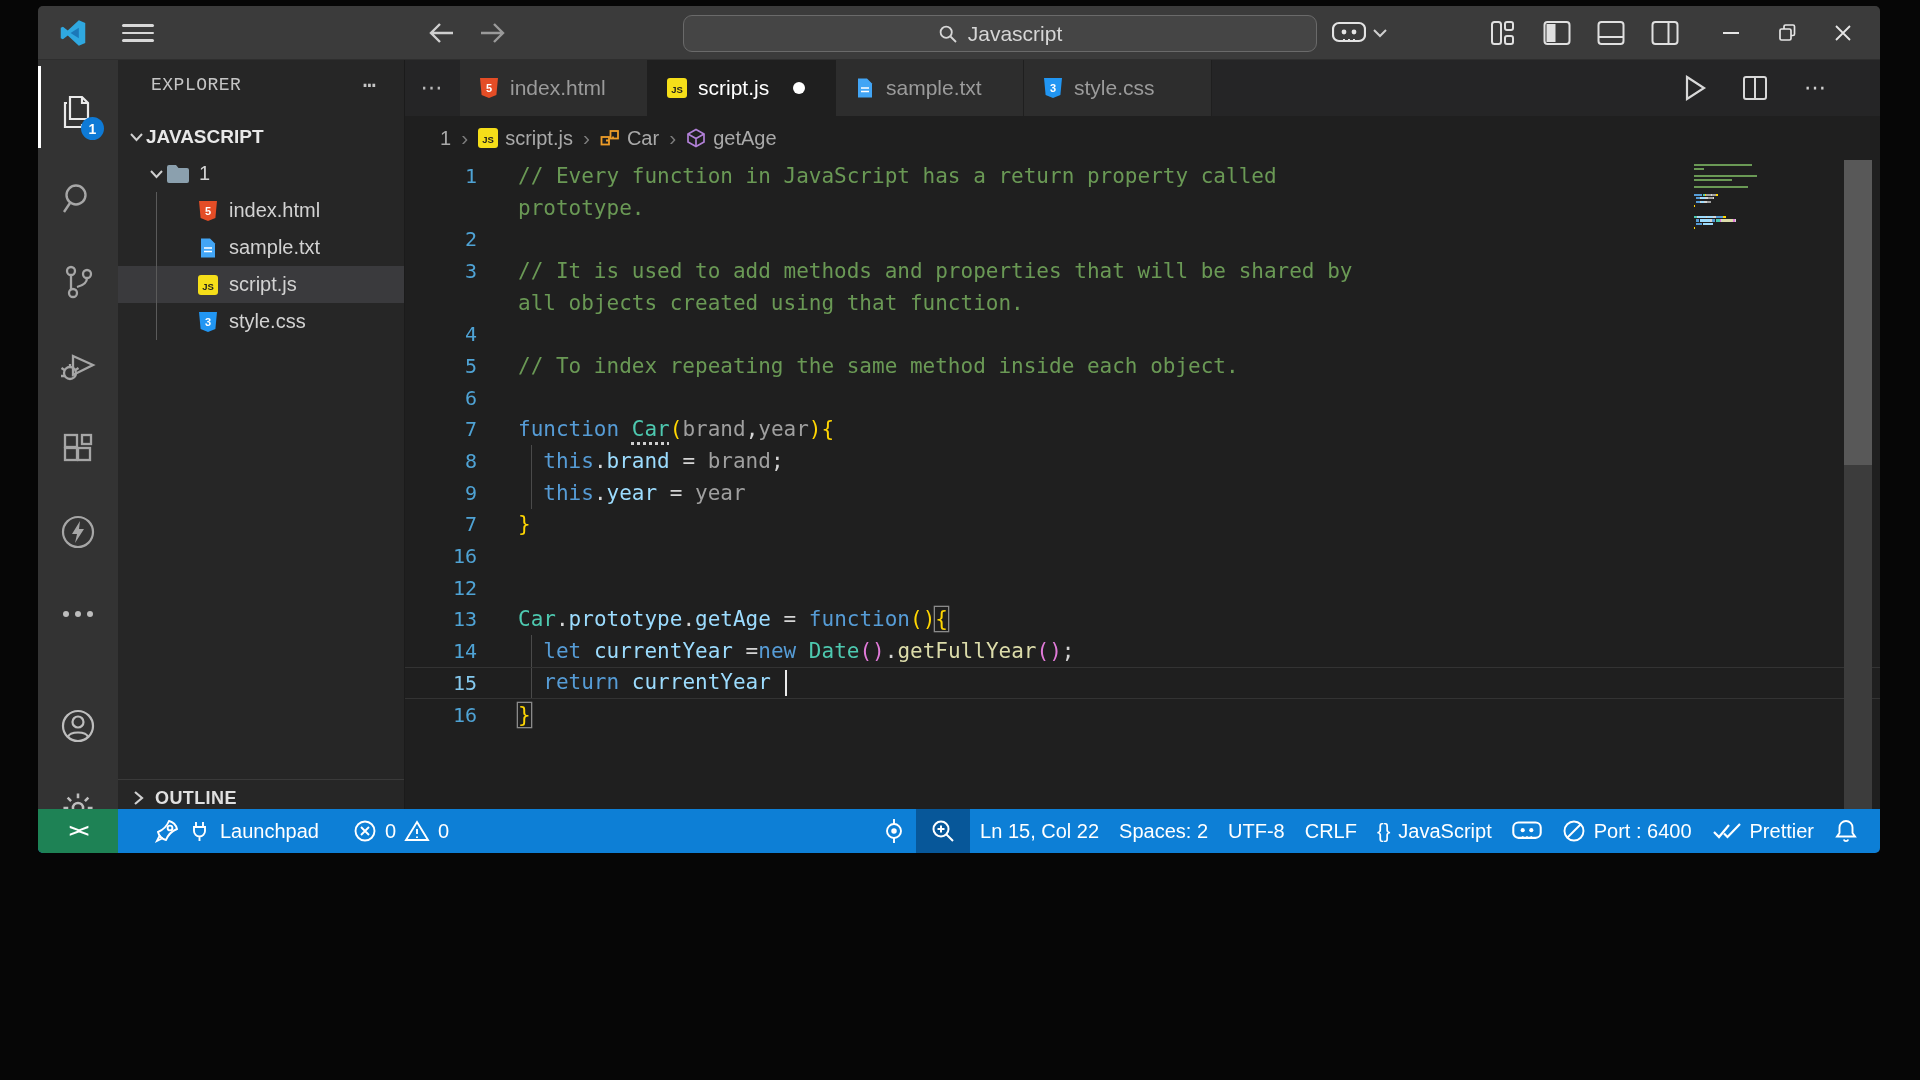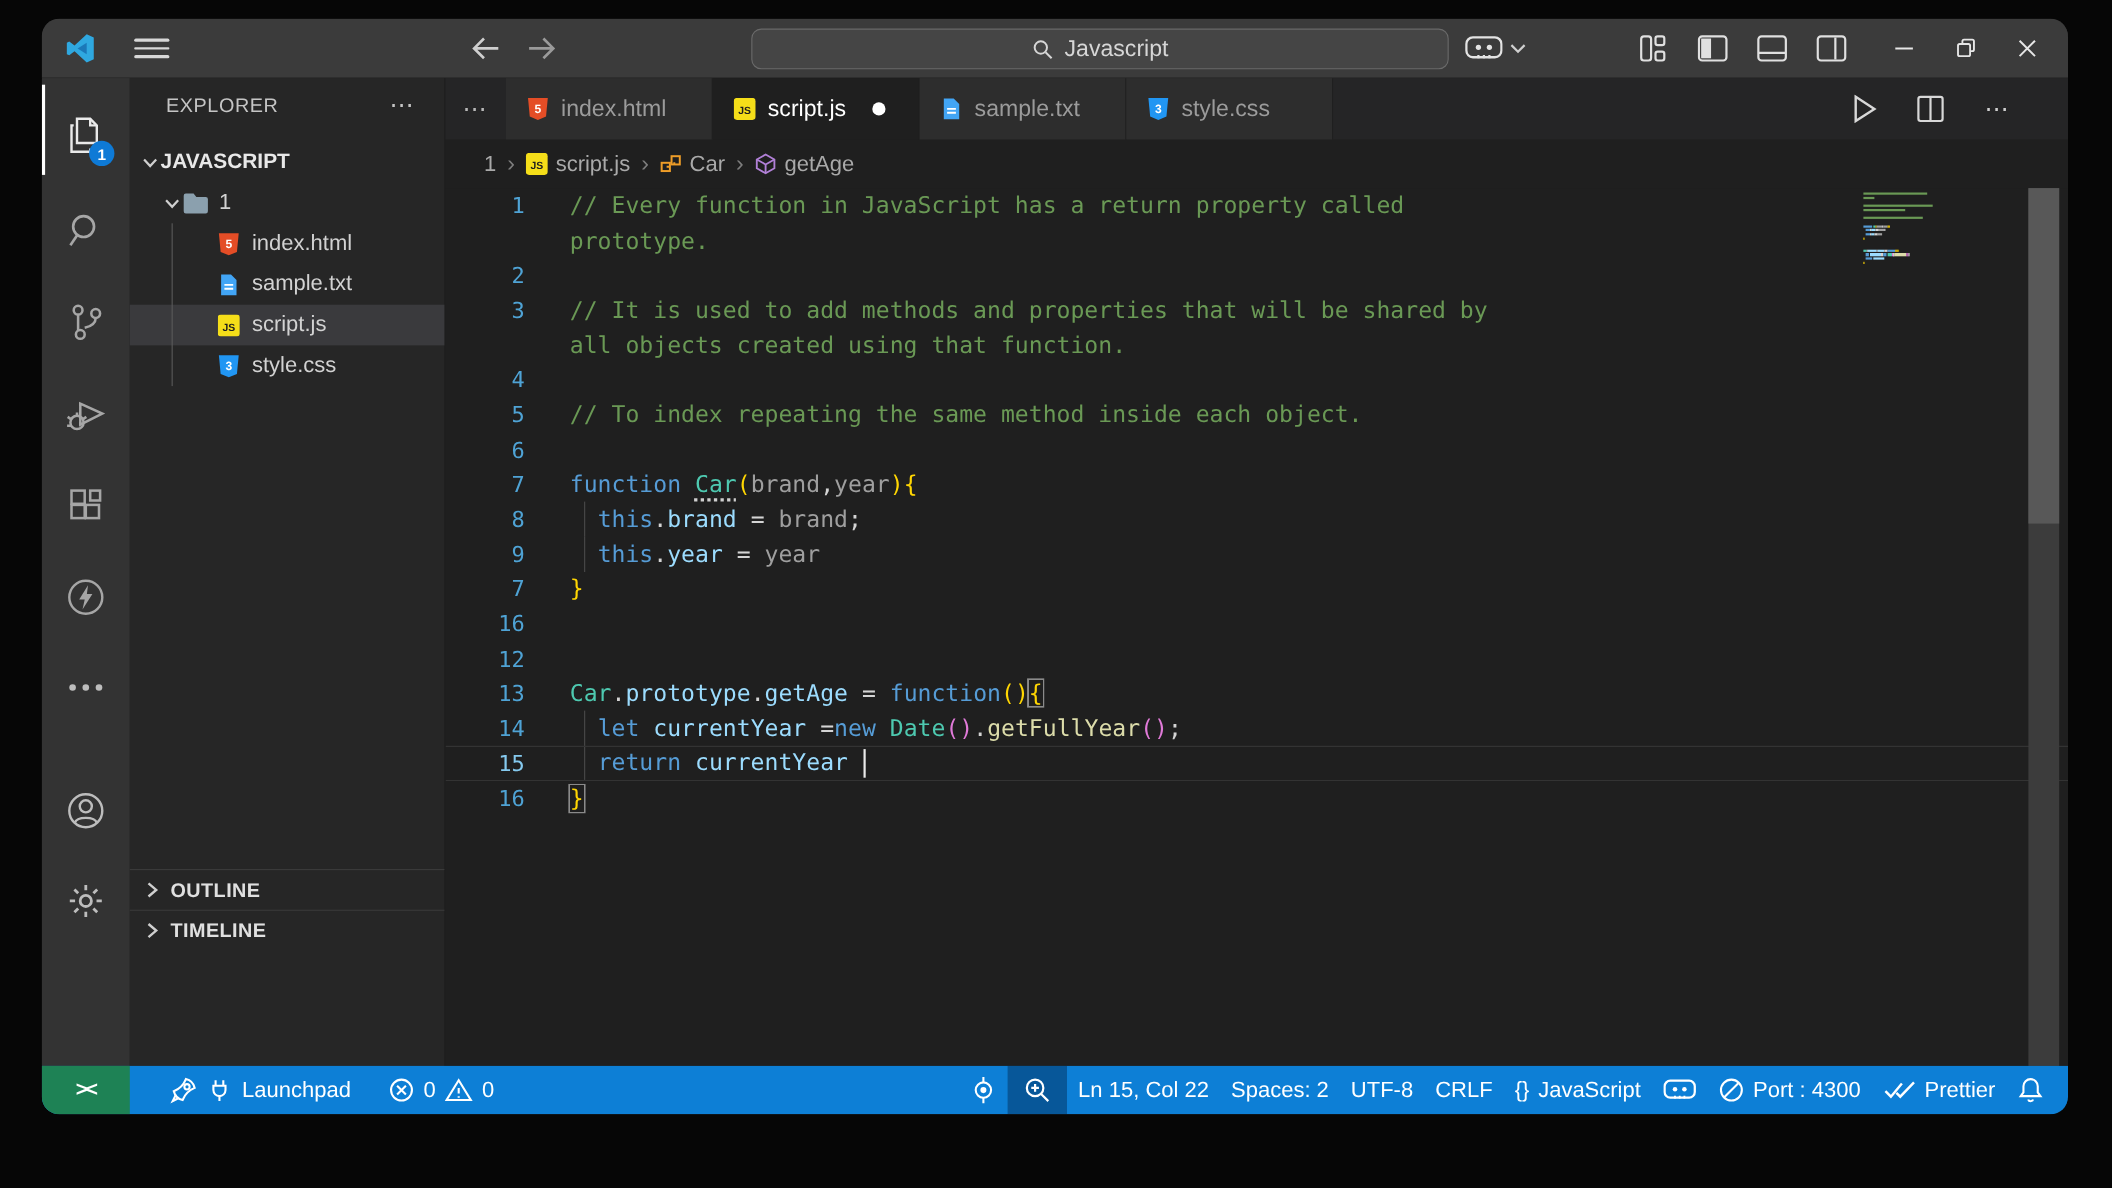--- a/index.html
+++ b/index.html
@@ -1,20 +1,20 @@
 <!DOCTYPE html>
 <html><head>
 <meta charset="utf-8">
 <style>
   * { margin:0; padding:0; box-sizing:border-box; }
   html,body { width:1920px; height:1080px; background:#060606; overflow:hidden;
               font-family:"Liberation Sans", sans-serif; }
   .frame { position:absolute; inset:0; background:#060606; }
-  .window { position:absolute; left:38px; top:6px; width:1842px; height:996px;
-            background:#1f1f1f; border-radius:16px; overflow:hidden;margin-top:11px; }
+  .window { position:absolute; left:38px; top:6px; width:1842px; height:847px;
+            background:#1f1f1f; border-radius:5px; overflow:hidden; }
 
   
   .titlebar { position:absolute; left:0; top:0; right:0; height:54px; background:#3b3b3b;
               border-bottom:1px solid #2e2e2e; }
   .tb-logo { position:absolute; left:20px; top:13px; width:30px; height:28px; }
   .tb-menu { position:absolute; left:84px; top:15px; width:32px; height:24px; display:flex;
              flex-direction:column; justify-content:space-between; padding:3px 0; cursor:pointer; }
   .tb-menu span { display:block; height:2.6px; background:#d8d8d8; border-radius:2px; }
   .tb-nav { position:absolute; left:388px; top:12px; display:flex; gap:22px; align-items:center; }
   .tb-nav .navbtn { width:30px; height:30px; display:flex; align-items:center; justify-content:center; }
@@ -34,21 +34,21 @@
   .activitybar { width:80px; background:#333333; position:relative; flex:none; }
   .ab-item { position:absolute; left:0; width:80px; height:60px; display:flex; align-items:center;
              justify-content:center; cursor:pointer; }
   .ab-active-ind { position:absolute; left:0; top:6px; width:3px; height:82px; background:#ffffff; }
   .ab-badge { position:absolute; right:14px; bottom:2px; min-width:23px; height:23px; background:#0e7ad6;
               color:#fff; border-radius:50%; font-size:14px; display:flex; align-items:center;
               justify-content:center; font-weight:bold; }
 
   
   .sidebar { width:287px; background:#262626; position:relative; flex:none; border-right:1px solid #1b1b1b; }
-  .sb-header { position:absolute; left:0; top:0; right:0; height:50px; display:flex; align-items:center; }
+  .sb-header { position:absolute; left:0; top:0; right:0; height:50px; display:flex; align-items:center;font-family:Liberation Mono, monospace; }
   .sb-header .title { margin-left:33px; font-size:18px; letter-spacing:.5px; color:#c5c5c5; }
   .sb-header .dots { position:absolute; right:28px; color:#c5c5c5; font-size:22px; cursor:pointer; }
   .tree { position:absolute; left:0; top:58px; right:0; }
   .trow { height:37px; display:flex; align-items:center; color:#d2d2d2; font-size:20px; cursor:pointer;
           position:relative; }
   .trow.selected { background:#3a3a3d; }
   .trow .chev { width:20px; display:flex; justify-content:center; }
   .trow .ficon { width:24px; height:24px; margin-right:9px; display:flex; align-items:center; justify-content:center; }
   .guideline { position:absolute; left:38px; top:132px; width:1px; height:148px; background:#5a5a5a; }
   .sb-section { position:absolute; left:0; right:0; height:37px; border-top:1px solid #3a3a3a;
@@ -549,21 +549,21 @@
         <circle cx="12" cy="13" r="2.4" fill="#fff"></circle>
             <circle cx="22" cy="13" r="2.4" fill="#fff"></circle>
         <path d="M12 20v3M17 20v3M22 20v3" stroke="#fff" stroke-width="2"></path>
           </svg>
     </div>
     <div class="sb-it">
       <svg width="24" height="24" viewBox="0 0 24 24" fill="none" stroke="#ffffff" stroke-width="1.9">
         <circle cx="12" cy="12" r="9.5"></circle>
             <path d="M5.5 18.5 18.5 5.5"></path>
           </svg>
-      <span>Port : 4300</span>
+      <span>Port : 6400</span>
     </div>
     <div class="sb-it">
       <svg width="30" height="22" viewBox="0 0 30 22" fill="none" stroke="#ffffff" stroke-width="2.2">
         <path d="M2 12l5 5L17 5M12 13.5 15.5 17 28 4"></path>
           </svg>
       <span>Prettier</span>
     </div>
     <div class="sb-it" style="margin-right:12px">
       <svg width="24" height="26" viewBox="0 0 24 26" fill="none" stroke="#ffffff" stroke-width="1.9">
         <path d="M12 3a6.5 6.5 0 0 0-6.5 6.5V15l-2.5 3.5h18L18.5 15V9.5A6.5 6.5 0 0 0 12 3z"></path>

